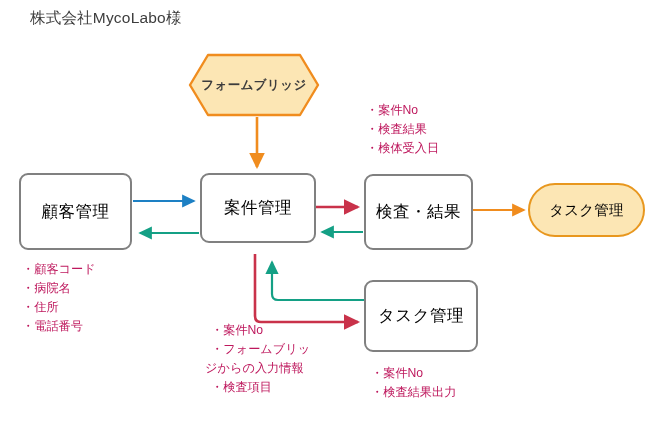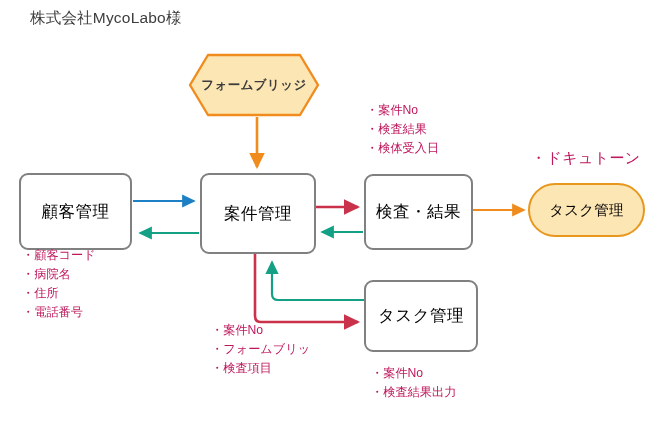--- a/index.html
+++ b/index.html
@@ -132,57 +132,55 @@
     <svg width="132" height="64" viewBox="0 0 132 64">
       <polygon points="20,2 112,2 130,32 112,62 20,62 2,32" fill="#fce6b4" stroke="#f08c1e" stroke-width="2.4" stroke-linejoin="round"></polygon>
     </svg>
     <span class="hexlabel">フォームブリッジ</span>
   </div>
 
   <div class="node proc" style="left:19px; top:173px; width:113px; height:77px;">
     <span>顧客管理</span>
   </div>
 
-  <div class="node proc" style="left:200px; top:173px; width:116px; height:81px;">
+  <div class="node proc" style="left:200px; top:173px; width:116px; height:70px;">
     <span>案件管理</span>
   </div>
 
   <div class="node proc" style="left:364px; top:174px; width:109px; height:76px;">
     <span>検査・結果</span>
   </div>
 
   <div class="node proc" style="left:364px; top:280px; width:114px; height:72px;">
     <span>タスク管理</span>
   </div>
 
   <div class="node out" style="left:528px; top:183px; width:117px; height:54px;">
     <span>タスク管理</span>
   </div>
 
-  <div class="notelist" style="left:22px; top:246px;">
+  <div class="notelist" style="left:22px; top:260px;">
     <div>・顧客コード</div>
     <div>・病院名</div>
     <div>・住所</div>
     <div>・電話番号</div>
   </div>
 
   <div class="notelist" style="left:211px; top:321px;">
     <div>・案件No</div>
     <div>・フォームブリッ</div>
+    <div style="margin-left:-6px;">ジからの入力情報</div>
     <div>・検査項目</div>
   </div>
 
   <div class="notelist" style="left:366px; top:101px;">
     <div>・案件No</div>
     <div>・検査結果</div>
     <div>・検体受入日</div>
   </div>
 
   <div class="notelist" style="left:371px; top:364px;">
     <div>・案件No</div>
     <div>・検査結果出力</div>
   </div>
 
-  <div class="notelist big" style="left:531px; top:148px;">
-    <div>・ドキュトーン</div>
-  </div>
 
 </div>
 
 </body></html>

